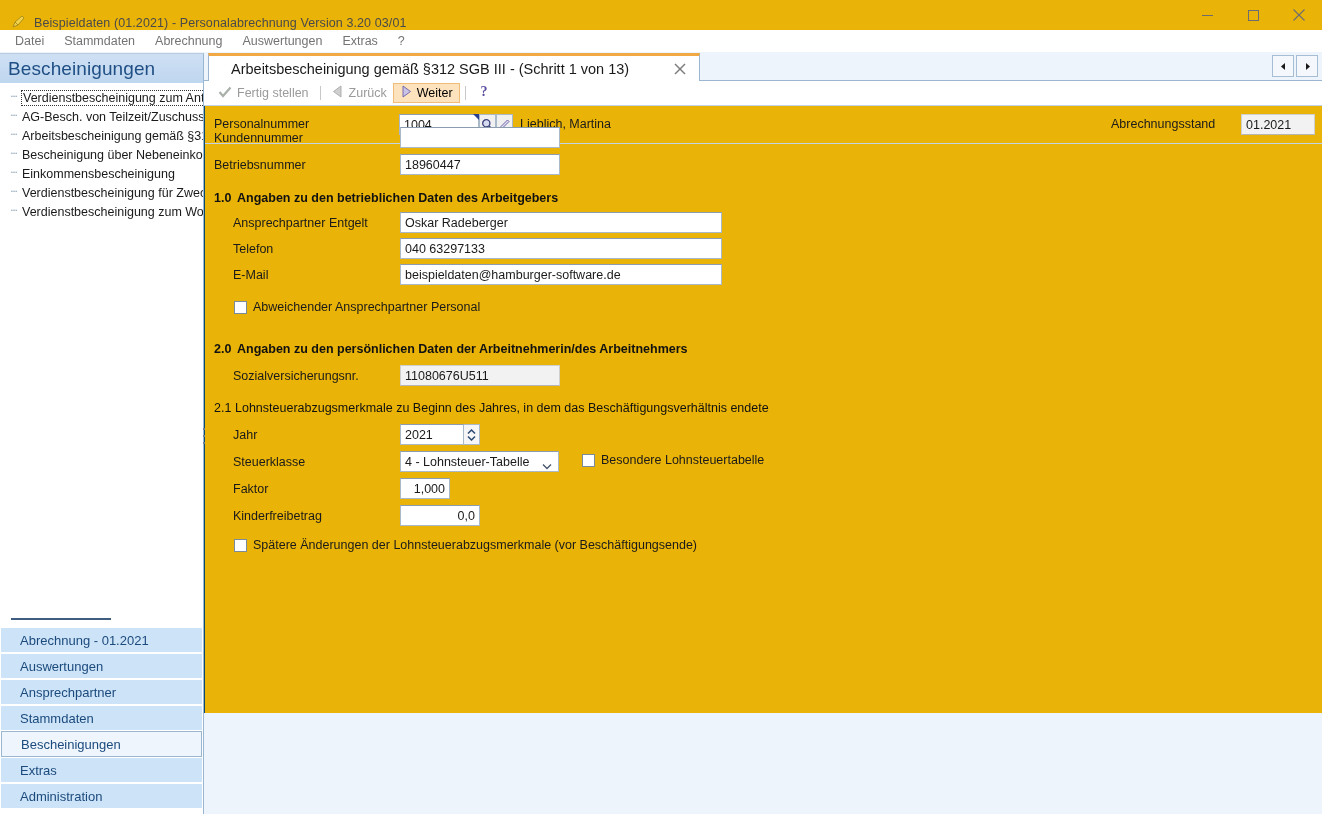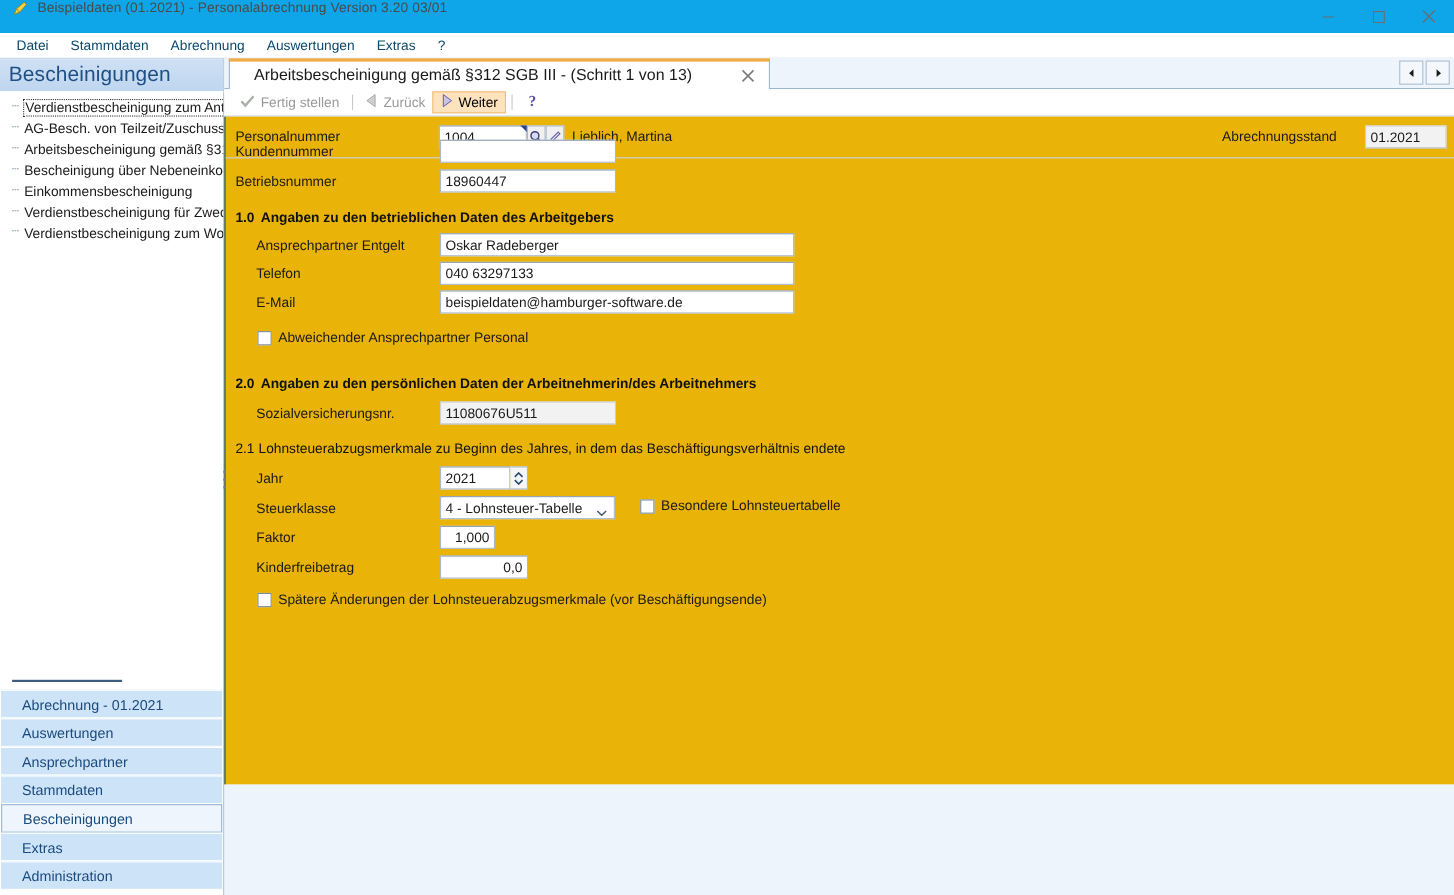--- a/index.html
+++ b/index.html
@@ -12,22 +12,22 @@
   }
   #app {
     position: relative;
     width: 1322px; height: 814px;
     background: #eef4fb;
   }
 
   
   .titlebar {
     position: absolute; left: 0; top: 0; width: 1322px; height: 30px;
-    background: #0ea5e9;
-    display: flex; align-items: flex-start;
+    background: #eab308;
+    display: flex; align-items: flex-end;
   }
   .titlebar .app-icon {
     width: 16px; height: 16px; margin-left: 10px; margin-right: 8px;
     position: relative; flex: none;
   }
   .titlebar .title-text {
     font-size: 12.5px; color: #4a4a4a; letter-spacing: 0.1px;
     white-space: nowrap;
   }
   .wincontrols {
@@ -41,21 +41,21 @@
   }
   .wc svg { display: block; }
 
   
   .menubar {
     position: absolute; left: 0; top: 30px; width: 1322px; height: 22px;
     background: #ffffff;
     display: flex; align-items: center;
   }
   .menubar .mi {
-    font-size: 12.5px; color: #0c4a6e;
+    font-size: 12.5px; color: #737373;
     padding: 2px 10px;
     white-space: nowrap;
   }
   .menubar .mi:first-child { margin-left: 5px; }
   .brand {
     position: absolute; right: 0; top: 30px; height: 24px;
     display: flex; align-items: center; gap: 7px;
     padding-right: 2px;
   }
   .brand .brand-mark { display: block; }

